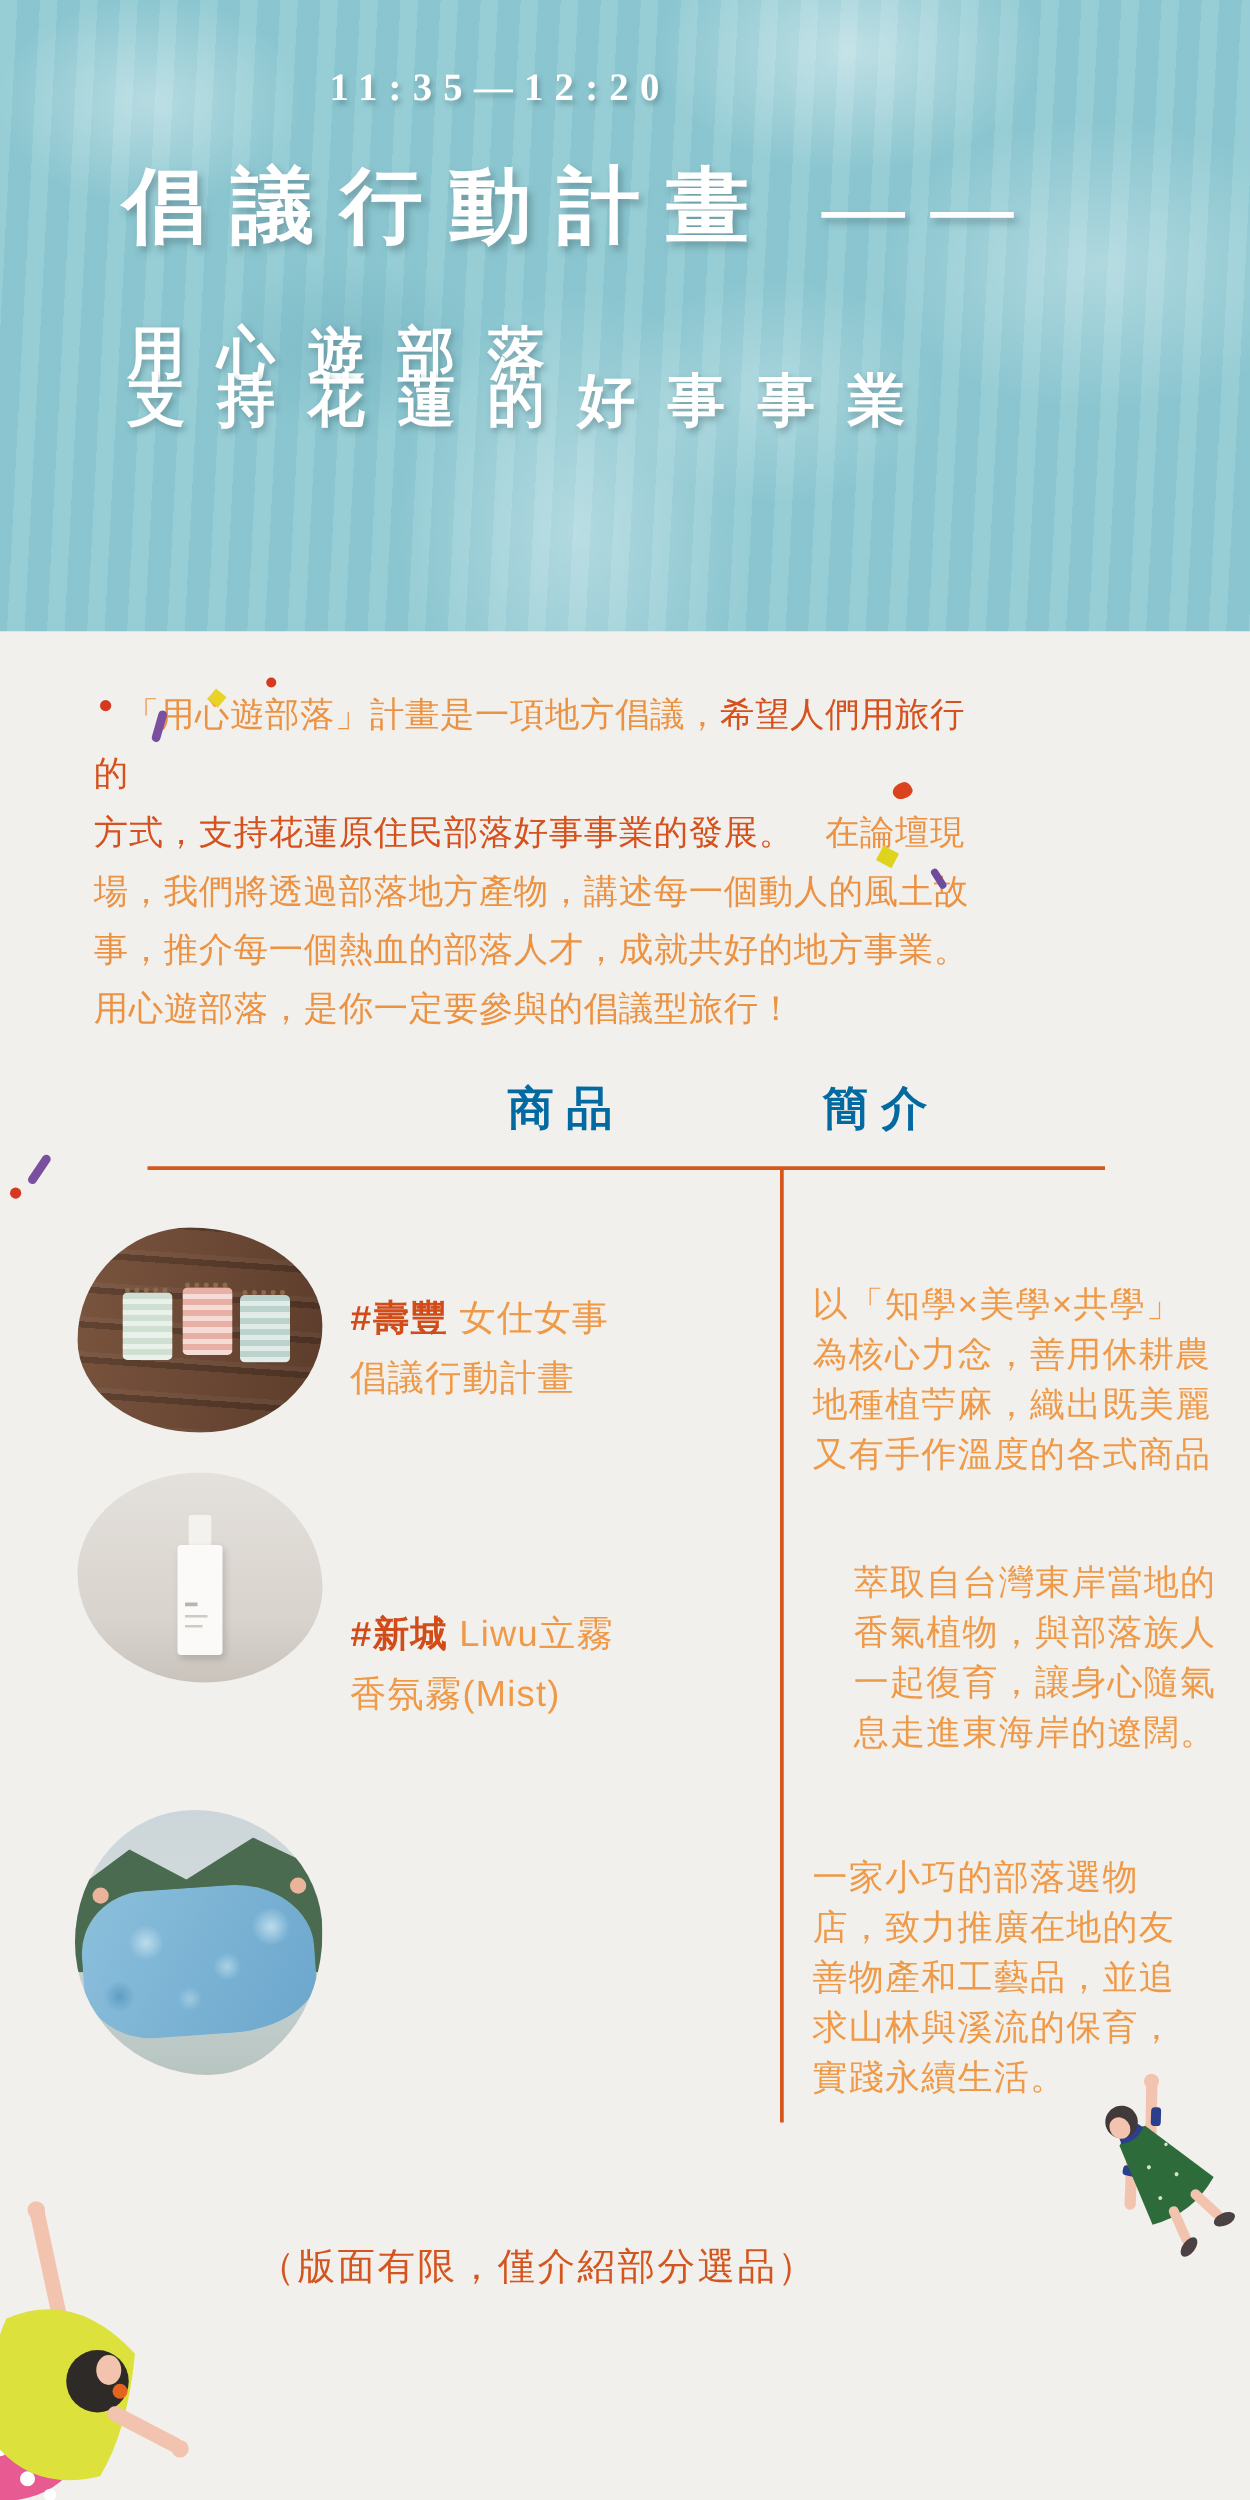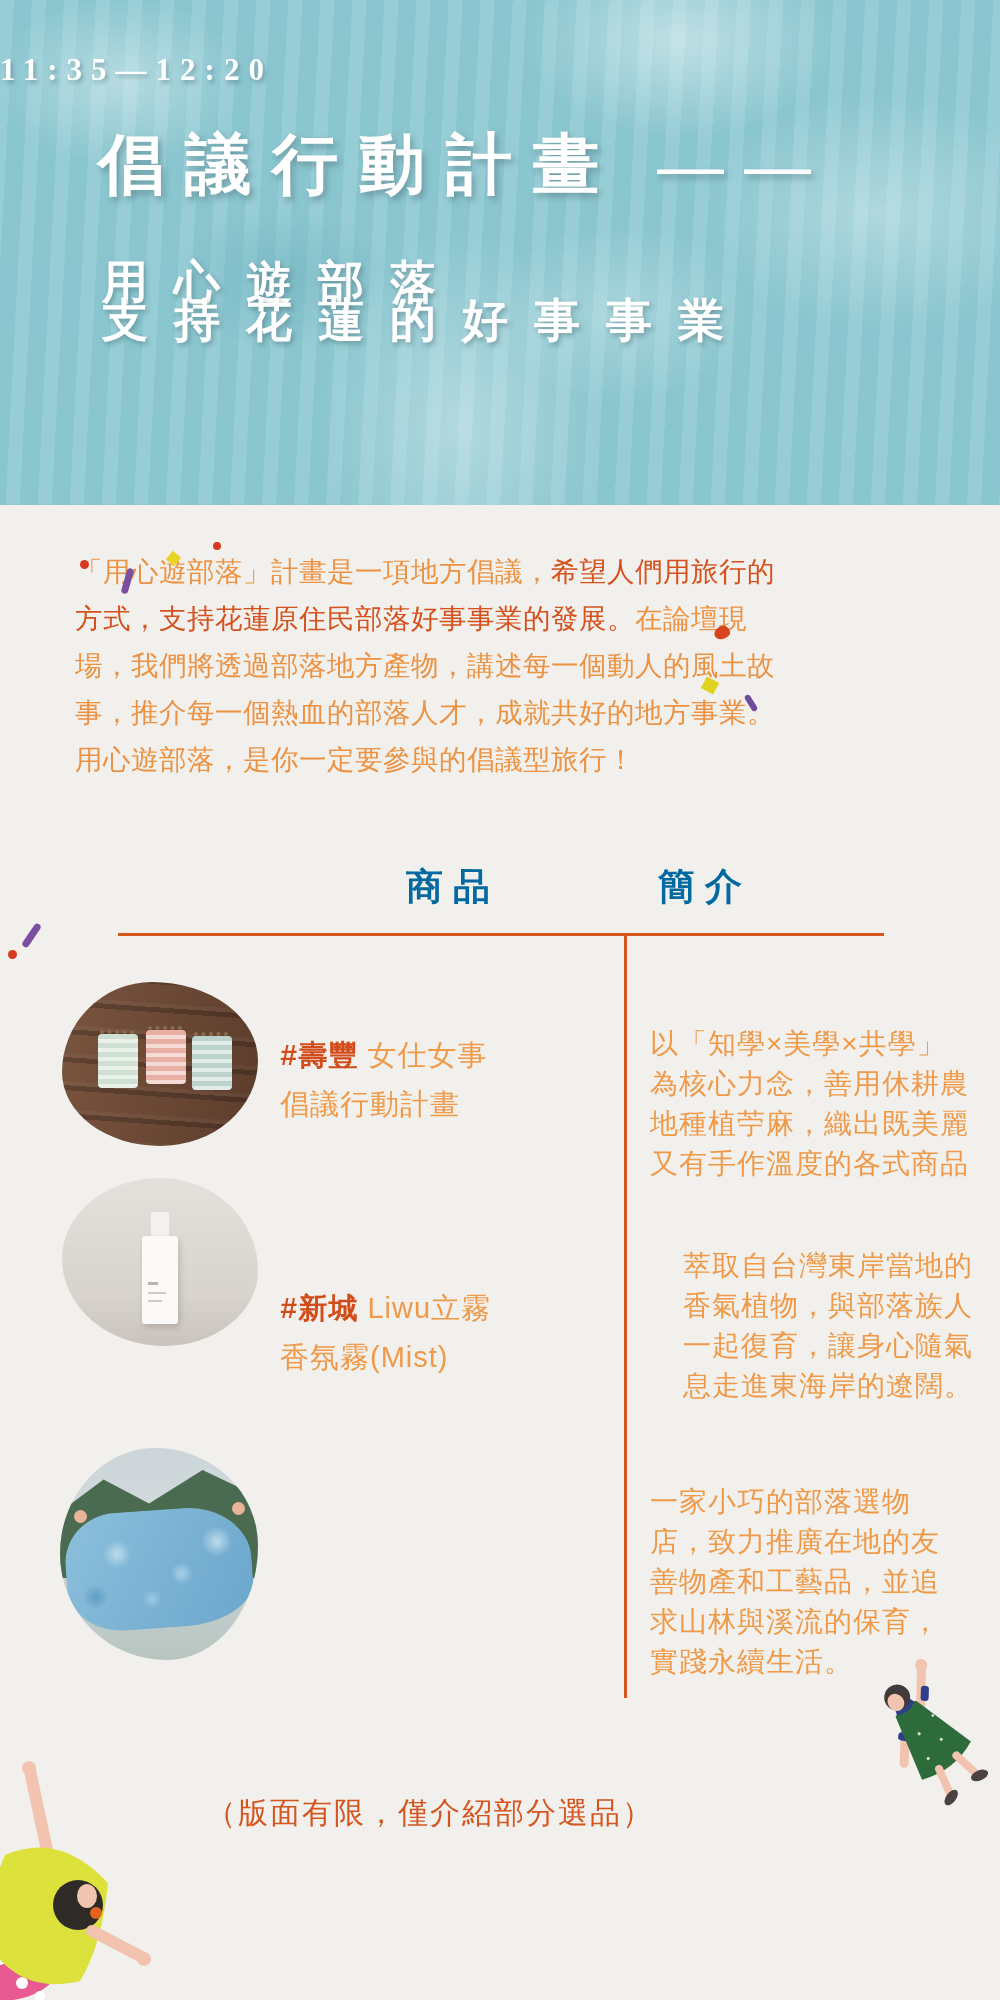--- a/index.html
+++ b/index.html
@@ -18,40 +18,40 @@
       radial-gradient(ellipse 190px 130px at 12% 16%, rgba(255,255,255,.38), transparent 65%),
       radial-gradient(ellipse 240px 150px at 68% 8%,  rgba(255,255,255,.45), transparent 65%),
       radial-gradient(ellipse 280px 180px at 88% 42%, rgba(255,255,255,.32), transparent 65%),
       radial-gradient(ellipse 220px 300px at 46% 84%, rgba(255,255,255,.34), transparent 65%),
       radial-gradient(ellipse 170px 110px at 28% 55%, rgba(113,178,191,.55), transparent 65%),
       radial-gradient(ellipse 200px 140px at 62% 62%, rgba(255,255,255,.25), transparent 65%),
       repeating-linear-gradient(93deg, rgba(255,255,255,.08) 0 14px, rgba(109,173,187,.12) 14px 32px);
   }
   .header-serif{font-family:"Liberation Serif","DejaVu Serif",serif;color:#fff;font-weight:bold;}
   .time{
-    left:0;top:52px;width:800px;
+    left:0;top:52px;width:800px;text-align:center;
     font-size:31px;letter-spacing:9px;
     text-shadow:2px 3px 4px rgba(66,99,107,.45);
   }
   .title{
     left:98px;top:120px;font-size:66px;letter-spacing:21px;white-space:nowrap;
     text-shadow:3px 4px 6px rgba(66,99,107,.45);
   }
   .subtitle1{left:102px;top:226px;font-size:46px;letter-spacing:26px;white-space:nowrap;
     text-shadow:2px 3px 5px rgba(66,99,107,.45);margin-top:26px;}
   .subtitle2{left:102px;top:290px;font-size:46px;letter-spacing:26px;white-space:nowrap;
     text-shadow:2px 3px 5px rgba(66,99,107,.45);}
 
   
   .intro{
     left:75px;top:548px;width:720px;
     font-size:27.5px;line-height:47px;letter-spacing:.5px;
     white-space:pre-line;
   }
-  .seg-light{color:#ec9243;}
+  .seg-light{color:#ec9243;margin-left:25px;}
   .seg-dark{color:#d5511d;}
 
   
   .dot{border-radius:50%;}
   .stroke{border-radius:4px;}
   .diamond{}
 
   
   .col-header{
     font-family:"Liberation Serif","DejaVu Serif",serif;

